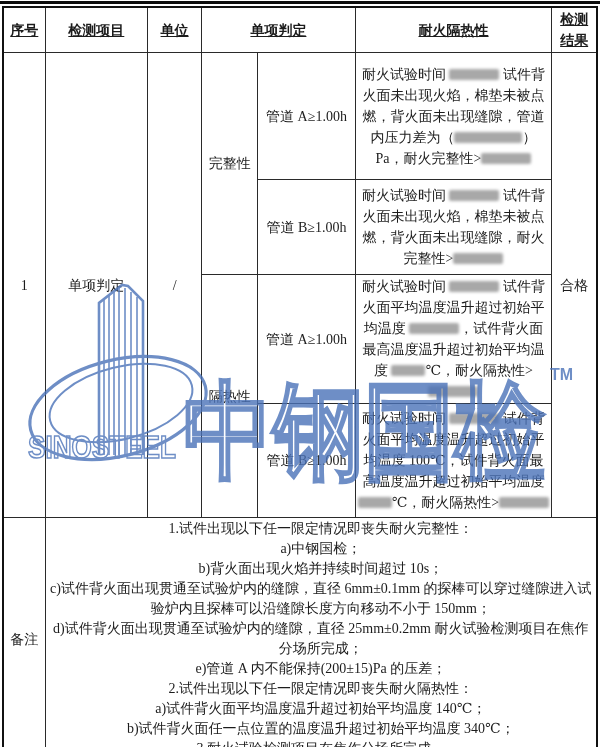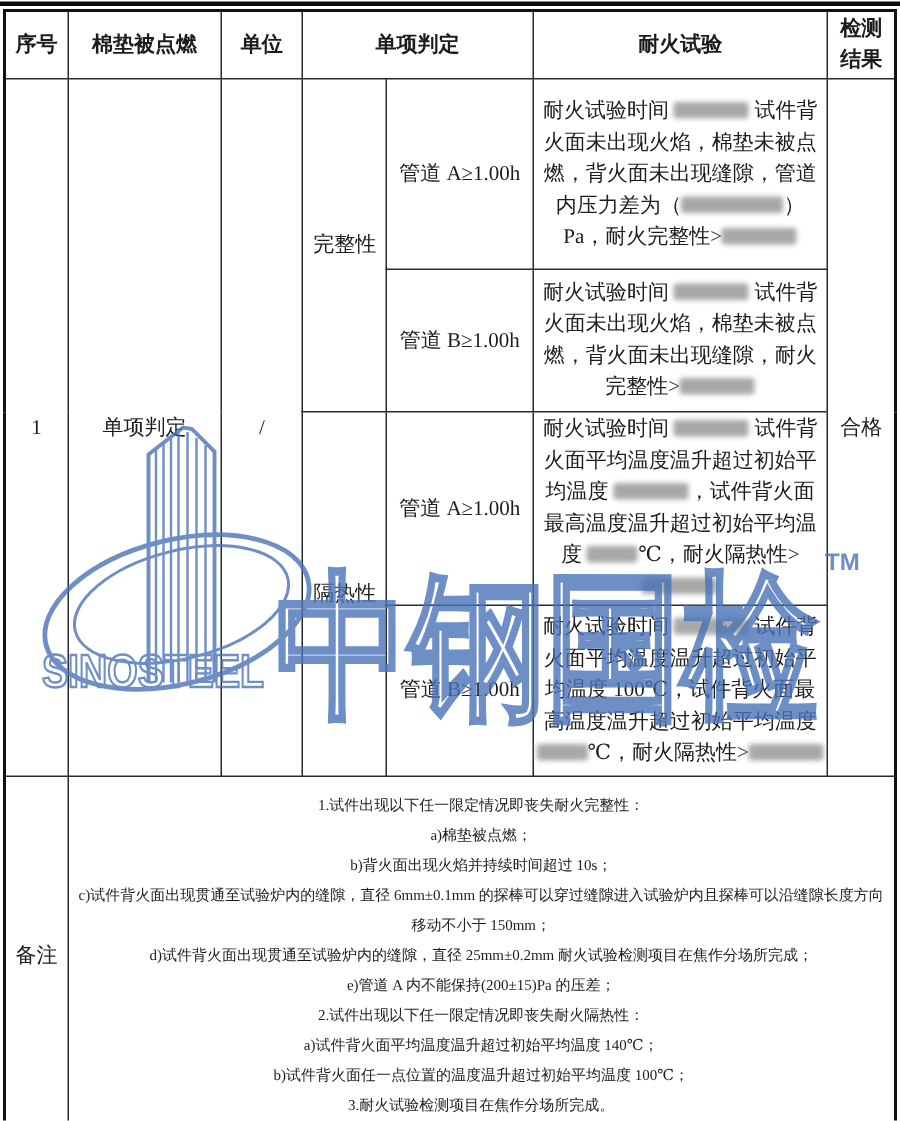--- a/index.html
+++ b/index.html
@@ -22,34 +22,34 @@
   }
   table.report td{
     border:1px solid #2a2a2a;
     text-align:center;
     vertical-align:middle;
     font-size:14px;
     padding:1px 2px;
     line-height:21px;
   }
   table.report{border:2px solid #111;}
-  tr.h-header{height:38px;}
+  tr.h-header{height:38px;text-decoration:underline;}
   tr.h-r1{height:127px;}
   tr.h-r2{height:95px;}
   tr.h-r3{height:120px;}
   tr.h-r4{height:114px;}
   tr.h-remarks{height:241px;}
   td.head{font-weight:bold;font-size:15px;line-height:18px;}
   td.result-cell{font-size:14px;line-height:22px;padding:4px 5px;}
   td.remarks-cell{
     text-align:left;vertical-align:middle;
     padding:4px 6px 4px 8px;
   }
   .remark-line{
-    font-size:10px;line-height:20px;
+    font-size:14px;line-height:20px;
     white-space:normal;
   }
   .redact{
     display:inline-block;
     height:11px;
     background:#a8a8a8;
     border-radius:2px;
     filter:blur(1.6px);
     vertical-align:-1px;
   }
@@ -74,24 +74,24 @@
         <col style="width:102px">
         <col style="width:54px">
       <col style="width:56px">
         <col style="width:97px">
         <col style="width:196px">
       <col style="width:45px">
     </colgroup>
     <tbody>
         <tr class="h-header">
       <td class="head">序号</td>
-      <td class="head">棉垫被点燃</td>
+      <td class="head">检测项目</td>
       <td class="head">单位</td>
       <td class="head" colspan="2">单项判定</td>
-      <td class="head">耐火试验</td>
+      <td class="head">耐火隔热性</td>
       <td class="head">检测结果</td>
     </tr>
     <tr class="h-r1">
       <td rowspan="4">1</td>
       <td rowspan="4">单项判定</td>
       <td rowspan="4">/</td>
       <td rowspan="2">完整性</td>
       <td>管道 A≥1.00h</td>
       <td class="result-cell">耐火试验时间 <span class="redact r-md"></span> 试件背火面未出现火焰，棉垫未被点燃，背火面未出现缝隙，管道内压力差为（<span class="redact r-lg"></span>）Pa，耐火完整性&gt;<span class="redact r-md"></span></td>
       <td rowspan="4">合格</td>
@@ -106,28 +106,28 @@
       <td class="result-cell">耐火试验时间 <span class="redact r-md"></span> 试件背火面平均温度温升超过初始平均温度 <span class="redact r-md"></span>，试件背火面最高温度温升超过初始平均温度 <span class="redact r-sm"></span>℃，耐火隔热性&gt;<span class="redact r-md"></span></td>
     </tr>
     <tr class="h-r4">
       <td>管道 B≥1.00h</td>
       <td class="result-cell">耐火试验时间 <span class="redact r-md"></span> 试件背火面平均温度温升超过初始平均温度 100℃，试件背火面最高温度温升超过初始平均温度 <span class="redact r-sm"></span>℃，耐火隔热性&gt;<span class="redact r-md"></span></td>
     </tr>
     <tr class="h-remarks">
       <td>备注</td>
       <td colspan="6" class="remarks-cell">
             <div class="remark-line">1.试件出现以下任一限定情况即丧失耐火完整性：</div>
-            <div class="remark-line">a)棉垫被点燃；</div>
+            <div class="remark-line">a)中钢国检；</div>
             <div class="remark-line">b)背火面出现火焰并持续时间超过 10s；</div>
             <div class="remark-line">c)试件背火面出现贯通至试验炉内的缝隙，直径 6mm±0.1mm 的探棒可以穿过缝隙进入试验炉内且探棒可以沿缝隙长度方向移动不小于 150mm；</div>
             <div class="remark-line">d)试件背火面出现贯通至试验炉内的缝隙，直径 25mm±0.2mm 耐火试验检测项目在焦作分场所完成；</div>
             <div class="remark-line">e)管道 A 内不能保持(200±15)Pa 的压差；</div>
             <div class="remark-line">2.试件出现以下任一限定情况即丧失耐火隔热性：</div>
             <div class="remark-line">a)试件背火面平均温度温升超过初始平均温度 140℃；</div>
-            <div class="remark-line">b)试件背火面任一点位置的温度温升超过初始平均温度 100℃；</div>
+            <div class="remark-line">b)试件背火面任一点位置的温度温升超过初始平均温度 340℃；</div>
             <div class="remark-line">3.耐火试验检测项目在焦作分场所完成。</div>
           </td>
     </tr>
   </tbody>
     </table>
 </div>
 
 <svg class="watermark" viewBox="0 0 600 747">
   <g stroke="#4a72b8" fill="none" stroke-width="2.4">
 

